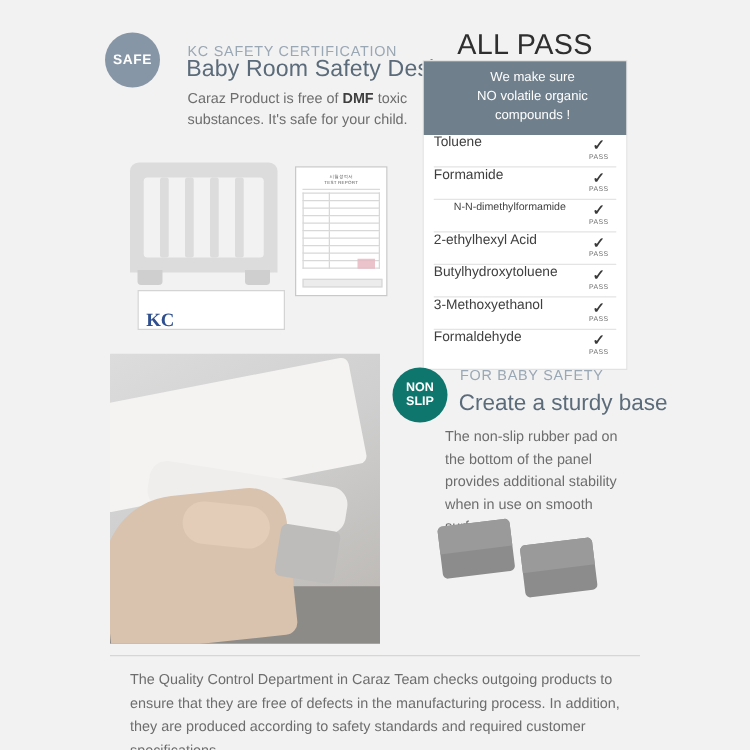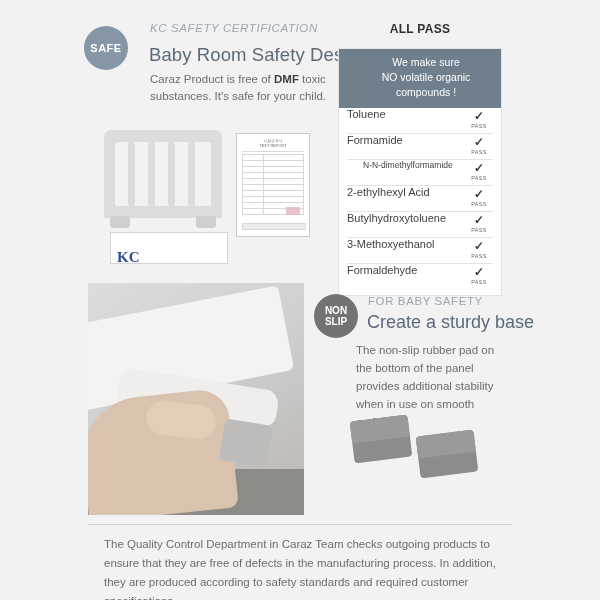--- a/index.html
+++ b/index.html
@@ -42,25 +42,24 @@
     font-size: 11px;
     font-weight: bold;
     letter-spacing: 0.5px;
     display: flex;
     align-items: center;
     justify-content: center;
   }
   .kc-eyebrow {
     position: absolute;
     left: 150px;
-    top: 22px;
+    top: 36px;
     font-size: 11.5px;
     letter-spacing: 0.6px;
     color: #9aa7b4;
-    font-style: italic;
   }
   .kc-title {
     position: absolute;
     left: 149px;
     top: 44px;
     font-size: 18.5px;
     color: #5b6b7a;
     letter-spacing: 0.1px;
   }
   .kc-body {
@@ -202,22 +201,22 @@
     color: #4a4a4a;
   }
 
   
   .allpass-title {
     position: absolute;
     left: 340px;
     top: 22px;
     width: 160px;
     text-align: center;
-    font-size: 12px;
-    font-weight: bold;
+    font-size: 23px;
+    font-weight: normal;
     color: #2f2f2f;
     letter-spacing: 0.3px;
   }
   .pass-card {
     position: absolute;
     left: 338px;
     top: 48px;
     width: 164px;
     background: #ffffff;
     border: 1px solid #e2e2e2;
@@ -344,21 +343,21 @@
     background: #8d8b88;
   }
 
   .badge-nonslip {
     position: absolute;
     left: 314px;
     top: 16px;
     width: 44px;
     height: 44px;
     border-radius: 50%;
-    background: #737373;
+    background: #0f766e;
     color: #ffffff;
     font-size: 10px;
     font-weight: bold;
     line-height: 11px;
     text-align: center;
     display: flex;
     flex-direction: column;
     align-items: center;
     justify-content: center;
   }

